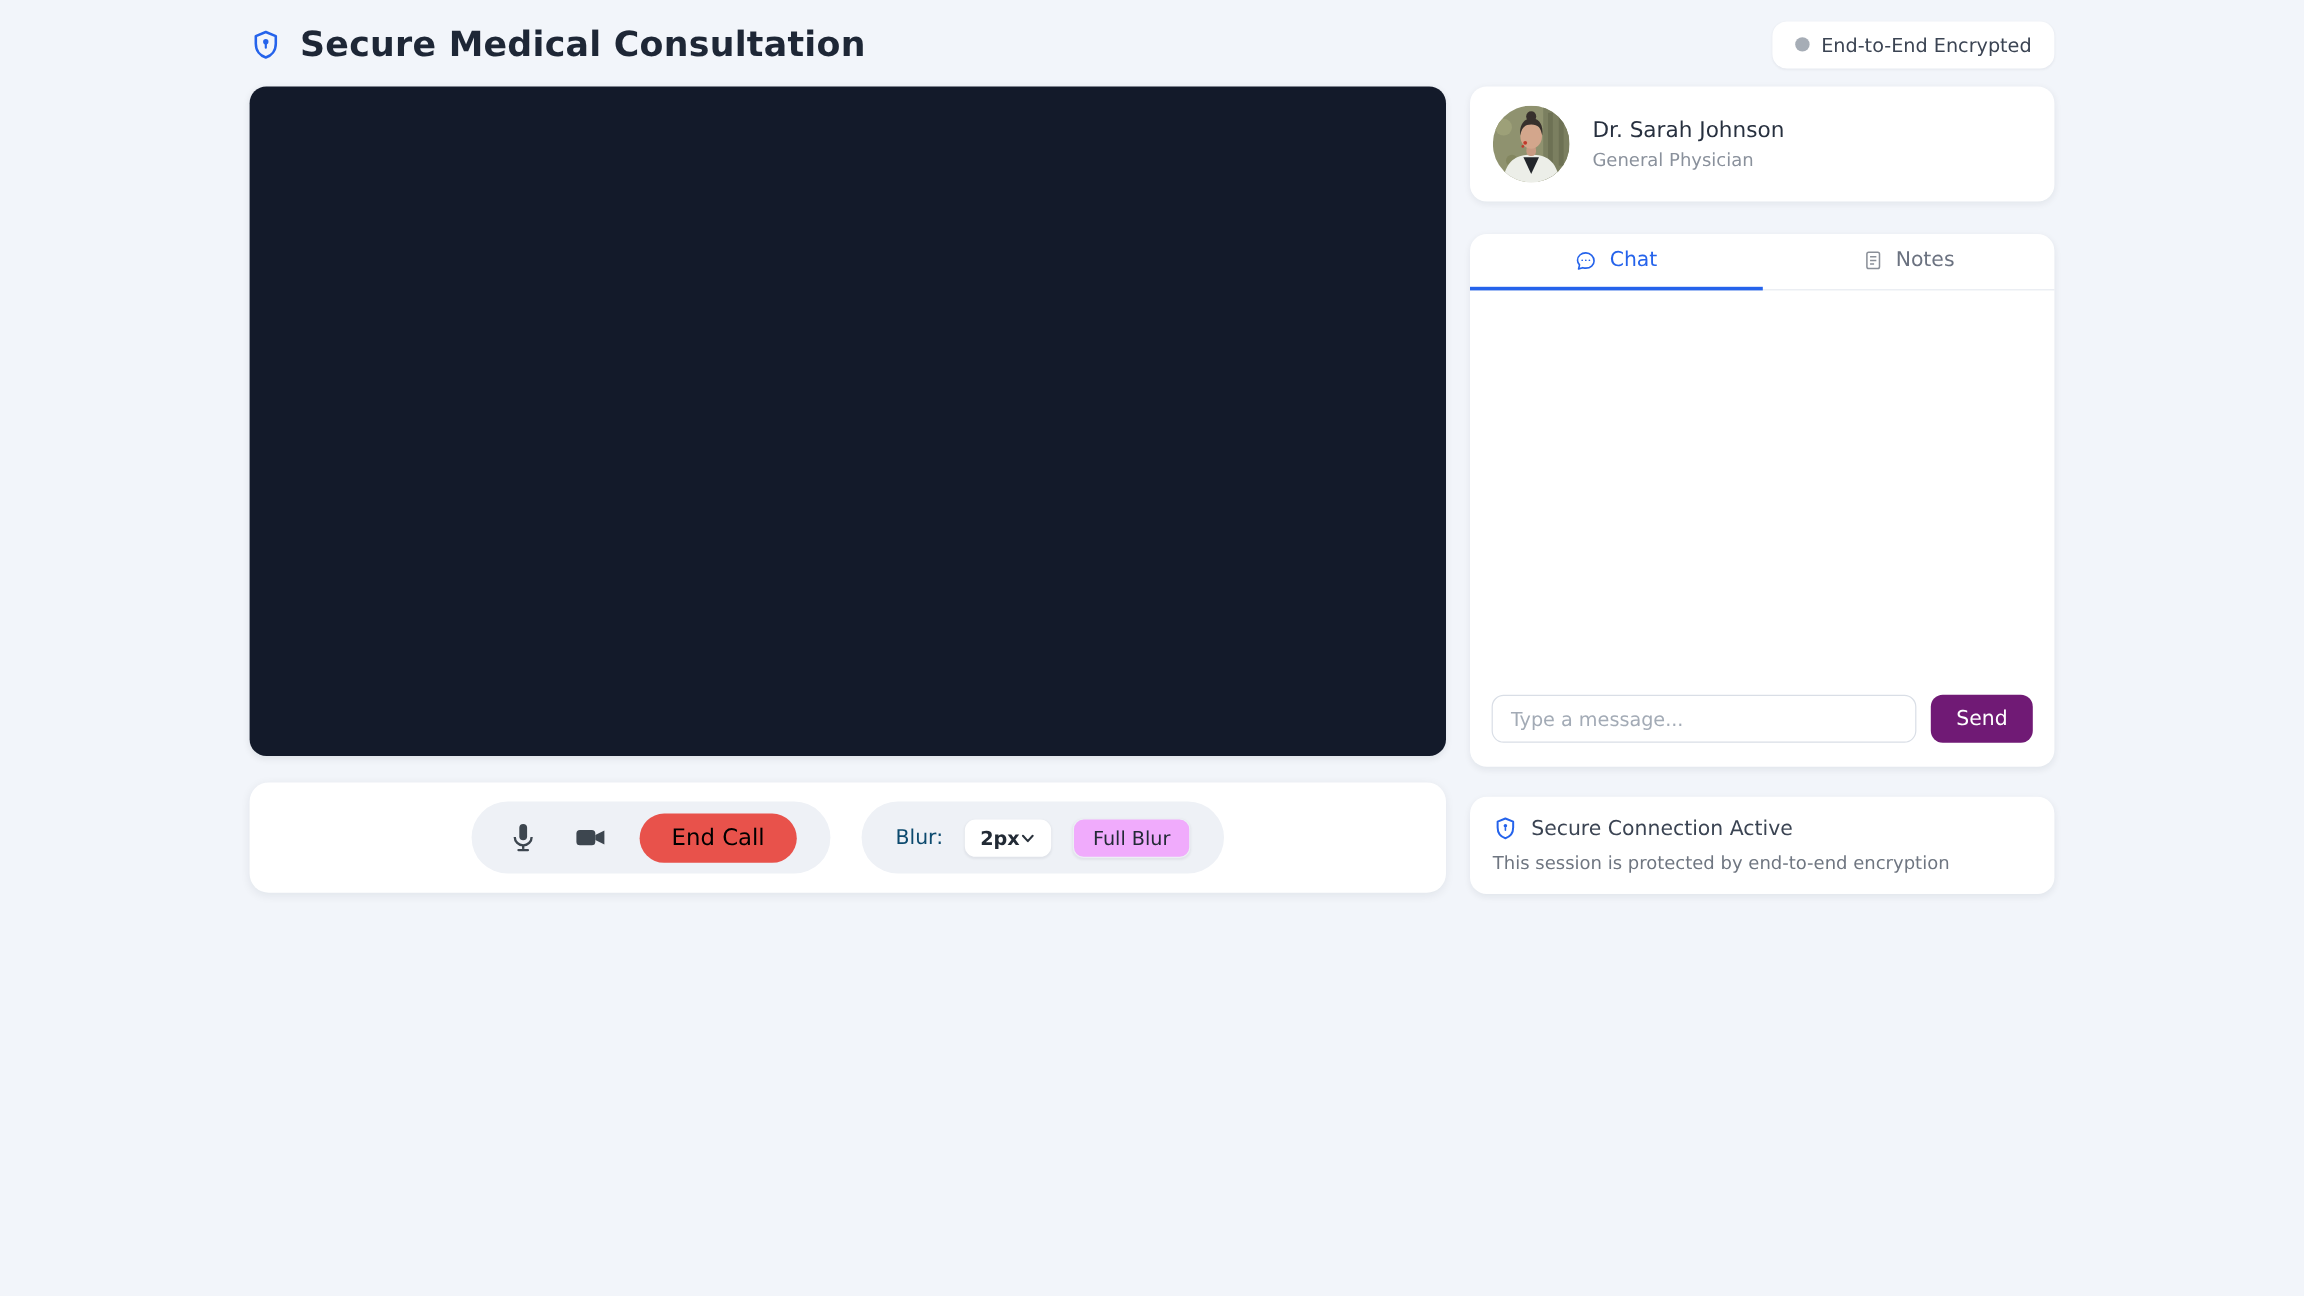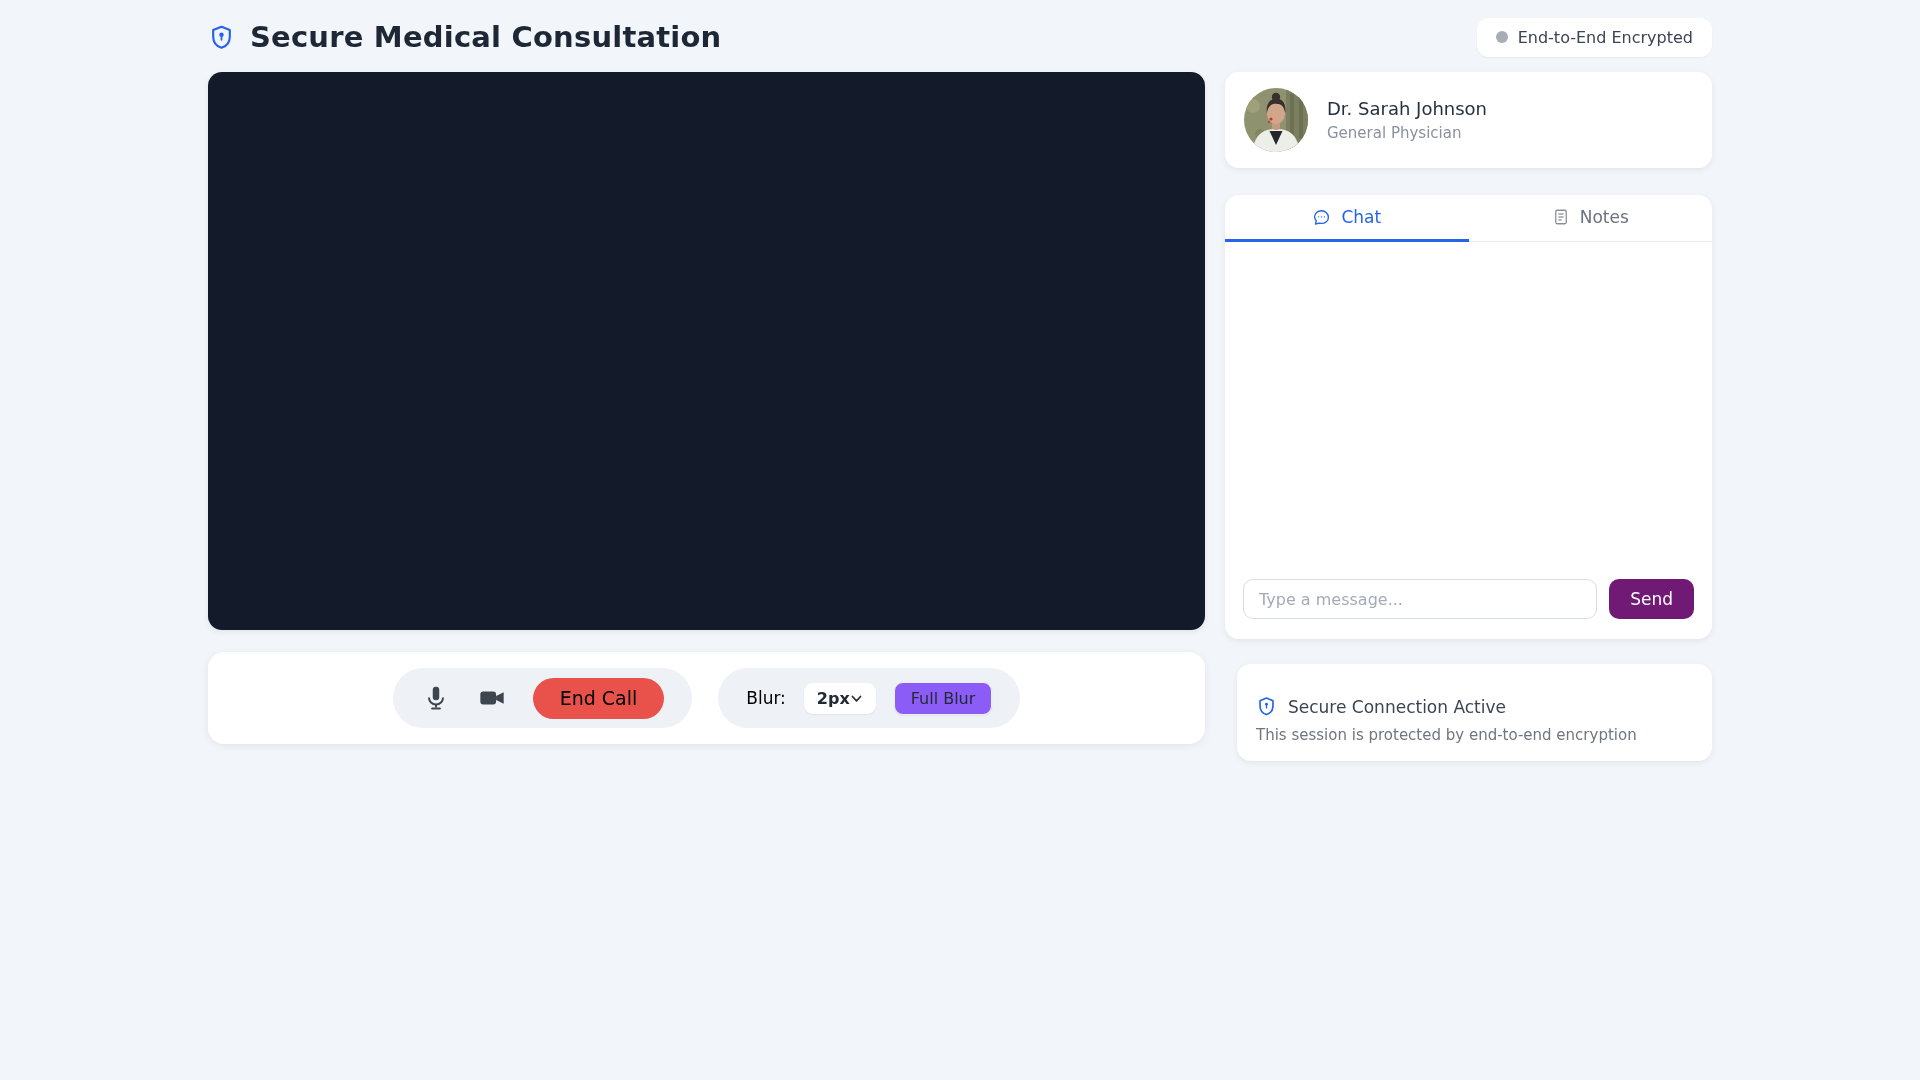--- a/index.html
+++ b/index.html
@@ -50,30 +50,30 @@
   .icon-btn {
     background: none; border: none; cursor: pointer;
     display: flex; align-items: center; justify-content: center;
     width: 30px; height: 30px;
   }
   .end-call-btn {
     background: #e8524b; color: #000000; border: none; cursor: pointer;
     border-radius: 999px; height: 41px; padding: 0 27px;
     font-size: 19px; font-family: inherit;
   }
-  .blur-label { font-size: 17px; color: #000000; }
+  .blur-label { font-size: 17px; color: #0c4a6e; }
   .select {
     display: flex; align-items: center; 
     background: #ffffff; border-radius: 9px; height: 31px; padding: 0 13px;
     font-size: 16px; color: #222a35; cursor: pointer;
     box-shadow: 0 1px 2px rgba(16,24,40,0.06);
     font-weight: bold;
   }
   .full-blur-btn {
-    background: #8b5cf6; border: 1px solid #eceff4; cursor: pointer;
+    background: #f0abfc; border: 1px solid #eceff4; cursor: pointer;
     border-radius: 9px; height: 33px; padding: 0 16px;
     font-size: 16px; color: #222a35; font-family: inherit;
     box-shadow: 0 1px 2px rgba(16,24,40,0.06);
   }
   .ctrl-group .blur-items { display: flex; align-items: center; gap: 18px; }
 
   
   .card {
     background: #ffffff; border-radius: 14px;
     box-shadow: 0 2px 6px rgba(16,24,40,0.07);
@@ -102,21 +102,21 @@
     padding: 0 15px; font-size: 16px; font-family: inherit; color: #1f2937;
     outline: none; background: #ffffff;
   }
   .chat-input::placeholder { color: #a3abb6; }
   .send-btn {
     background: #701a75; color: #ffffff; border: none; cursor: pointer;
     border-radius: 10px; height: 40px; padding: 0 21px;
     font-size: 17px; font-family: inherit;
   }
 
-  .secure-card { margin-top: 25px; padding: 32px 19px 17px; margin-left: 12px; }
+  .secure-card { margin-top: 25px; padding: 16px 19px 17px; }
   .secure-title-row { display: flex; align-items: center; gap: 11px; }
   .secure-title { font-size: 17px; color: #3b4453; }
   .secure-desc { font-size: 15px; color: #6f7681; margin-top: 9px; }
 </style>
 </head>
 <body>
 
 <div class="container">
 
   <div class="header">

